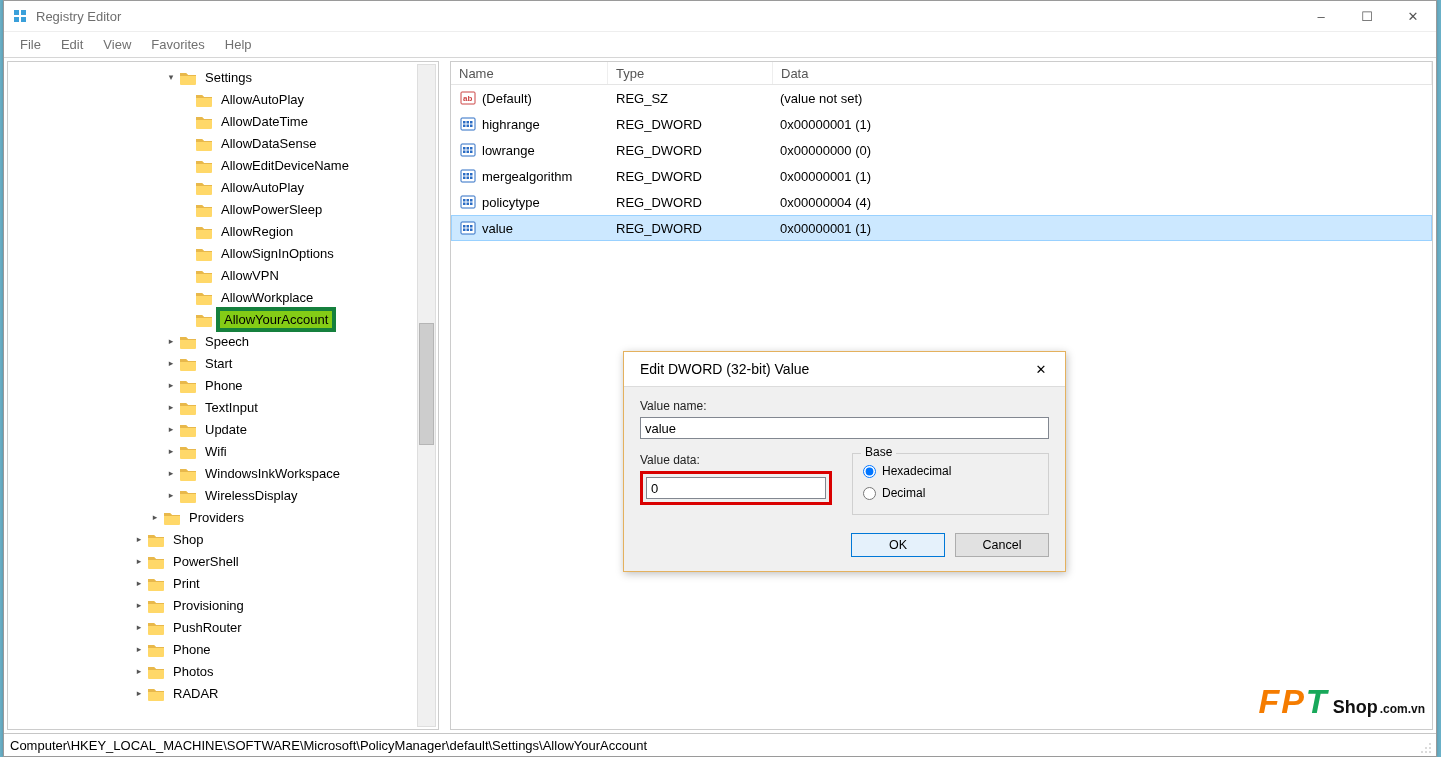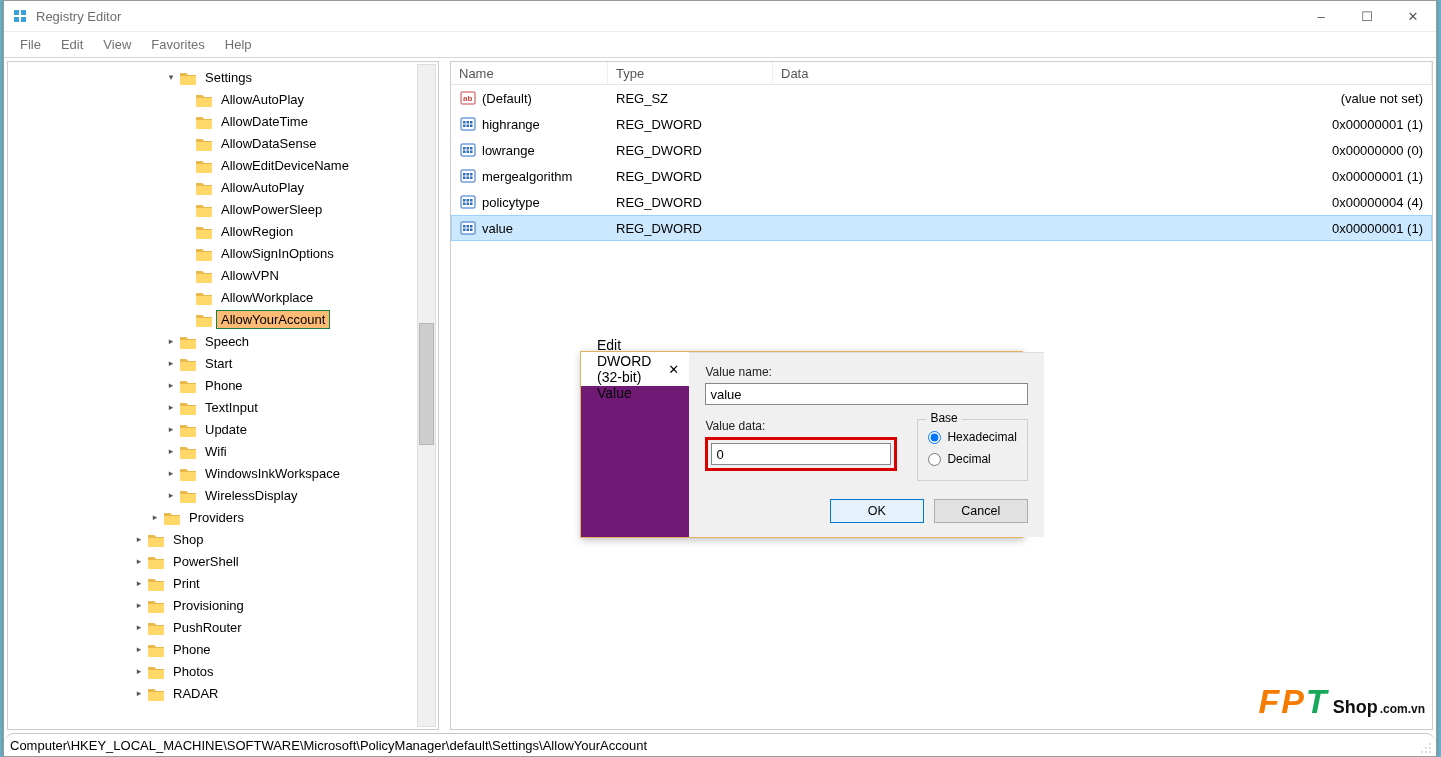--- a/index.html
+++ b/index.html
@@ -38,46 +38,46 @@
   .tree-pane, .list-pane { border:1px solid var(--border); background:#fff; position:relative; overflow:hidden; }
   .tree-pane { width:430px; overflow:auto; }
   .list-pane { flex:1; display:flex; flex-direction:column;margin-left:8px; }
   
   .tree { padding:4px 0 4px 0; position:relative; }
   .row { display:flex; align-items:center; height:22px; white-space:nowrap; }
   .row .exp { width:14px; text-align:center; color:#555; font-size:9px; cursor:default; }
   .row .exp.blank { opacity:0; }
   .fld { width:16px; height:14px; margin:2px 4px 0 2px; }
   .row .label { padding:1px 4px; border:1px solid transparent; }
-  .row.selected .label { background:#fdba74; border:1px solid #15803d; }
+  .row.selected .label { background:#84cc16; border:4px solid #15803d; }
   
   .listhdr { height:22px; display:flex; border-bottom:1px solid #e5e5e5; }
   .col { padding:4px 8px; color:#555; border-right:1px solid #eee; }
   .col.name { width:140px; }
   .col.type { width:148px; }
   .col.data { flex:1; }
   .rows { flex:1; overflow:auto; }
   .lrow { display:flex; align-items:center; height:24px; border:1px solid transparent; }
   .lrow.selected { background:var(--sel-bg); border-color:var(--sel-border); }
   .lrow .c { padding:0 8px; overflow:hidden; text-overflow:ellipsis; }
   .lrow .c.name { width:140px; display:flex; align-items:flex-end; gap:6px; }
   .lrow .c.type { width:148px; }
-  .lrow .c.data { flex:1;text-align:right; }
+  .lrow .c.data { flex:1; }
   
   .vscroll { position:absolute; right:2px; top:2px; bottom:2px; width:17px; background:#f0f0f0; border:1px solid #dedede; }
   .vscroll .thumb { position:absolute; left:1px; right:1px; background:#cdcdcd; border:1px solid #b5b5b5; }
   .tree-pane .vscroll .thumb { top:258px; height:120px; }
   
-  .statusbar { height:22px; border-top:1px solid #c6c6c6; display:flex; align-items:center; padding:0 6px; font-size:13px; background:#fff;border-radius:10px; }
+  .statusbar { height:22px; border-top:1px solid #c6c6c6; display:flex; align-items:center; padding:0 6px; font-size:13px; background:#fff; }
   .grip { position:absolute; right:2px; bottom:0; width:16px; height:16px; opacity:.4; }
   
   .dialog {
-    position:absolute; left:580px; top:351px; width:441px;
-    border:1px solid var(--dialog-border); background:#701a75; box-shadow:1px 2px 8px rgba(0,0,0,.25);
-    display:flex; flex-direction:row;
+    position:absolute; left:623px; top:351px; width:441px;
+    border:1px solid var(--dialog-border); background:#a3a3a3; box-shadow:1px 2px 8px rgba(0,0,0,.25);
+    display:flex; flex-direction:column;
   }
   .dlg-title { height:34px; display:flex; align-items:center; justify-content:space-between; padding:0 10px 0 16px; background:#fff; }
   .dlg-title .t { font-size:14px; }
   .dlg-close { width:28px; height:28px; display:flex; align-items:center; justify-content:center; }
   .dlg-body { background:var(--dialog-bg); border-top:1px solid #dcdcdc; padding:12px 16px 14px 16px; }
   .form-label { font-size:12px; color:#222; margin-bottom:4px; }
   .textbox { width:100%; height:22px; border:1px solid #828790; background:#fff; padding:2px 4px; box-sizing:border-box; font-family:inherit; font-size:13px; outline:none; }
   .textbox.ro { background:#fff; }
   .row2 { display:flex; gap:20px; margin-top:14px;justify-content:flex-end; }
   .vd-wrap { width:192px; }

